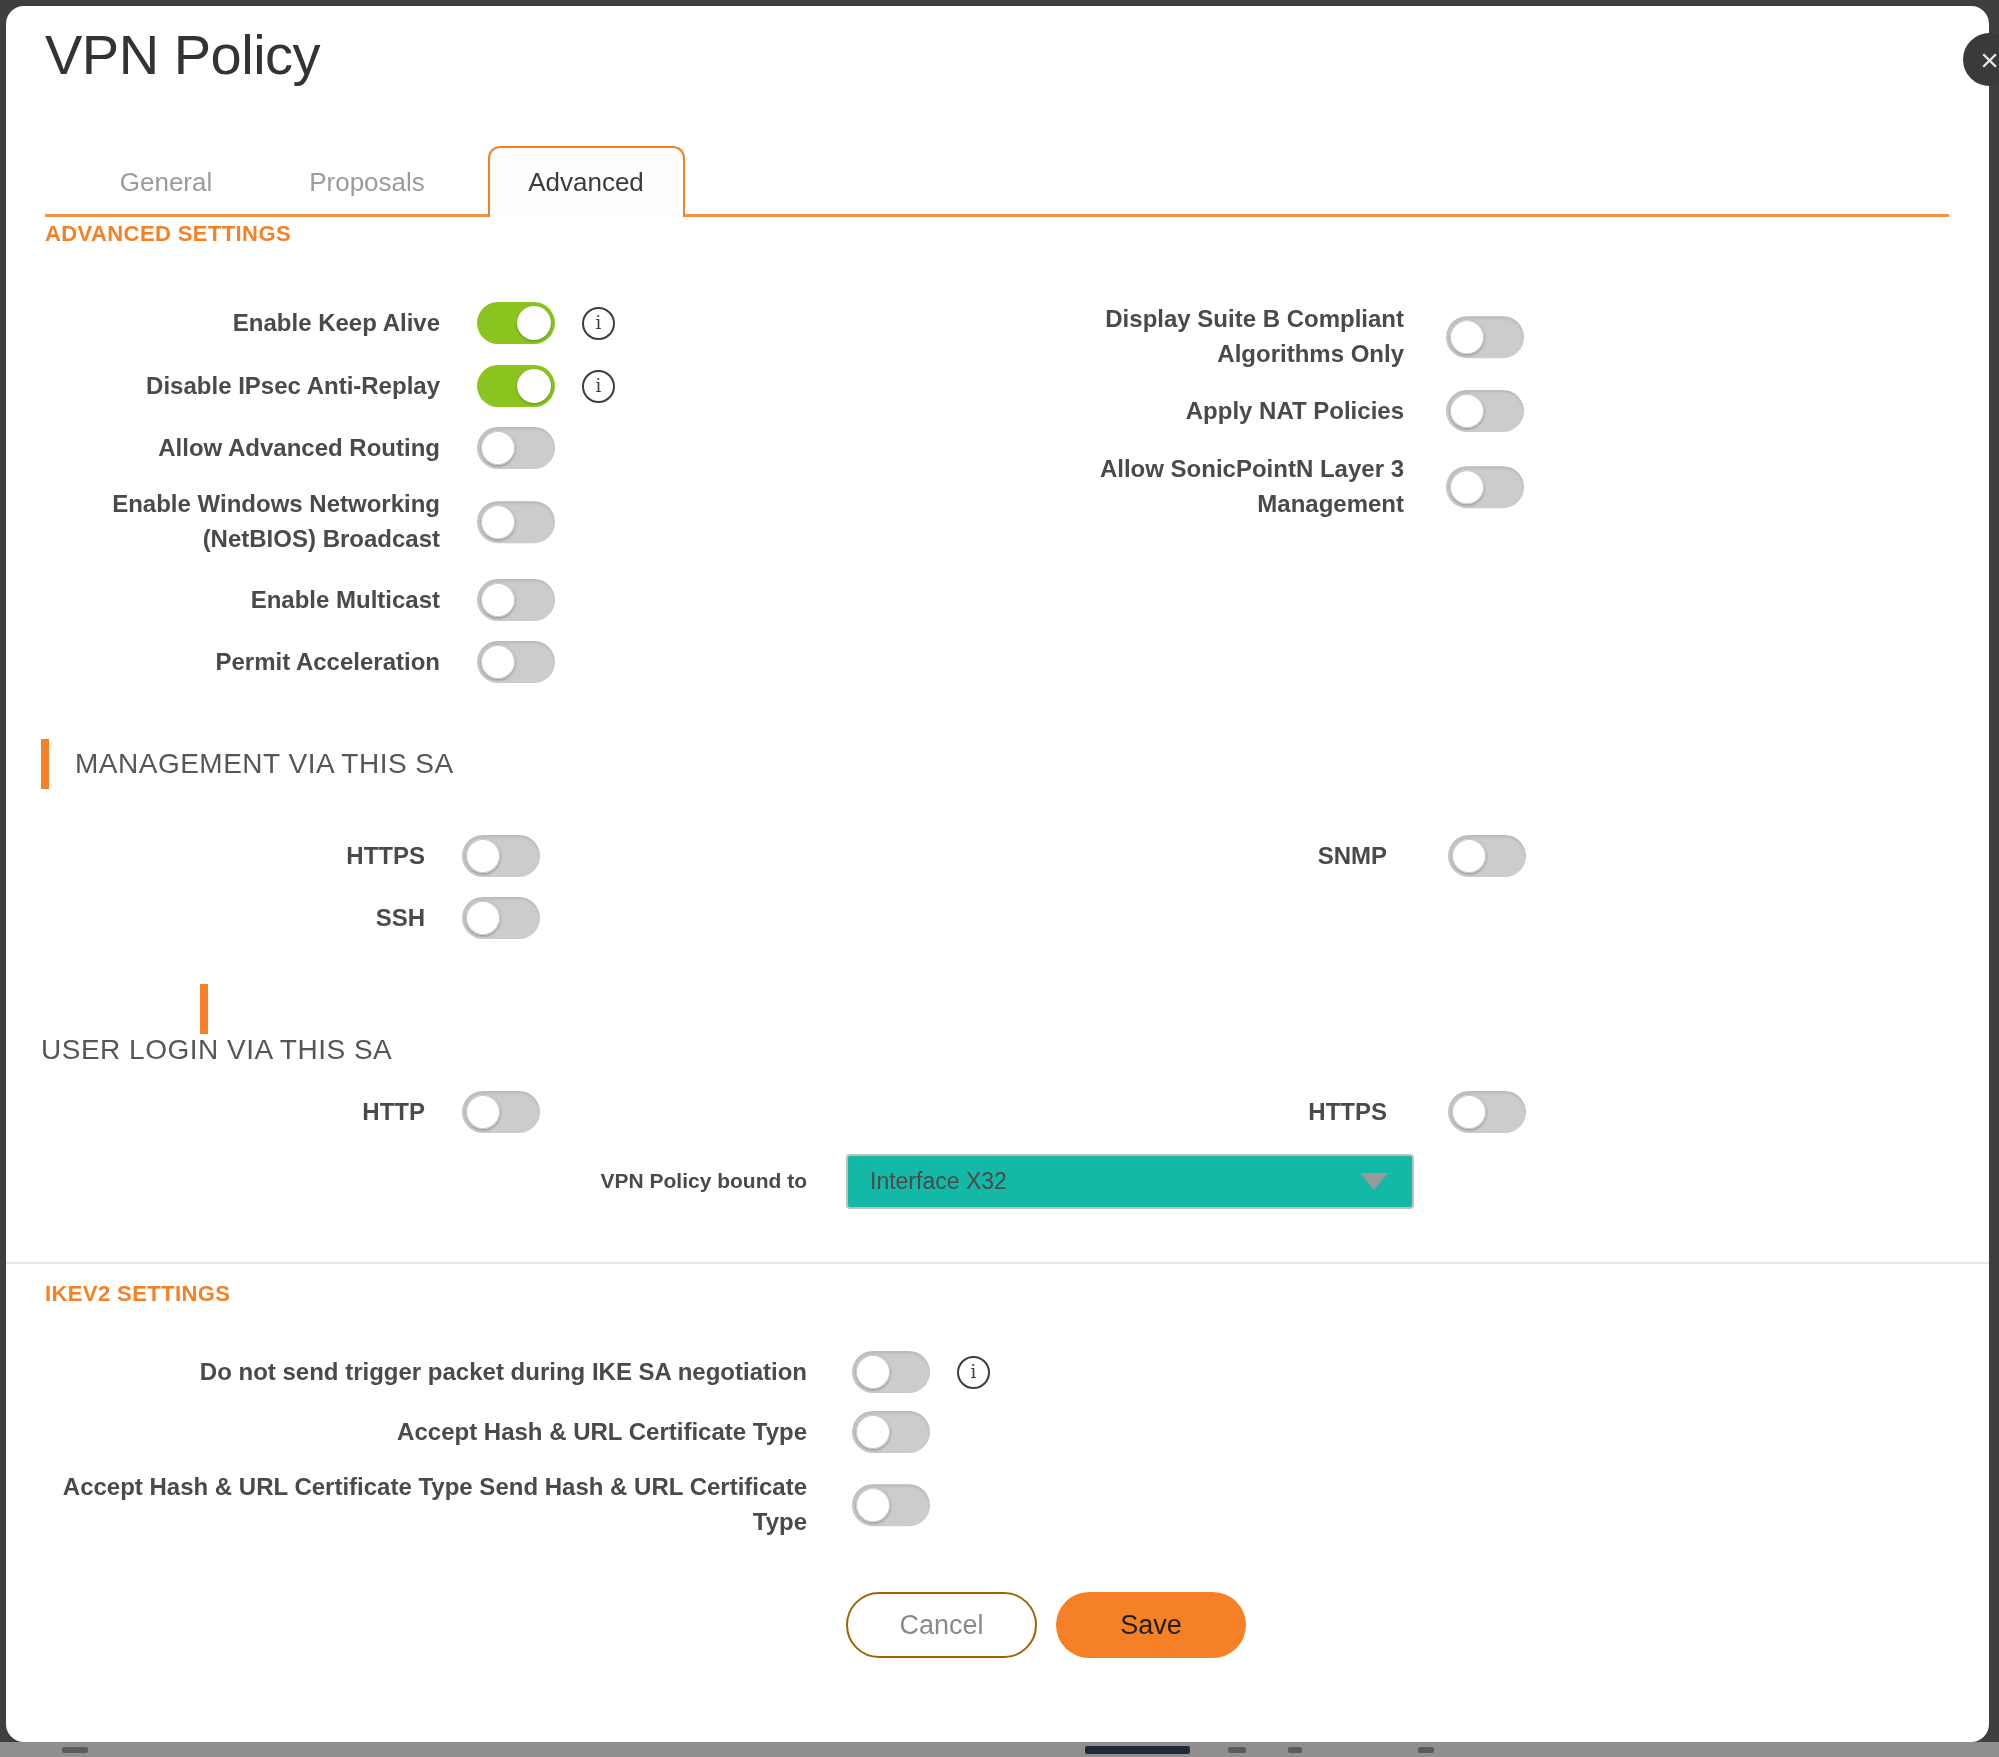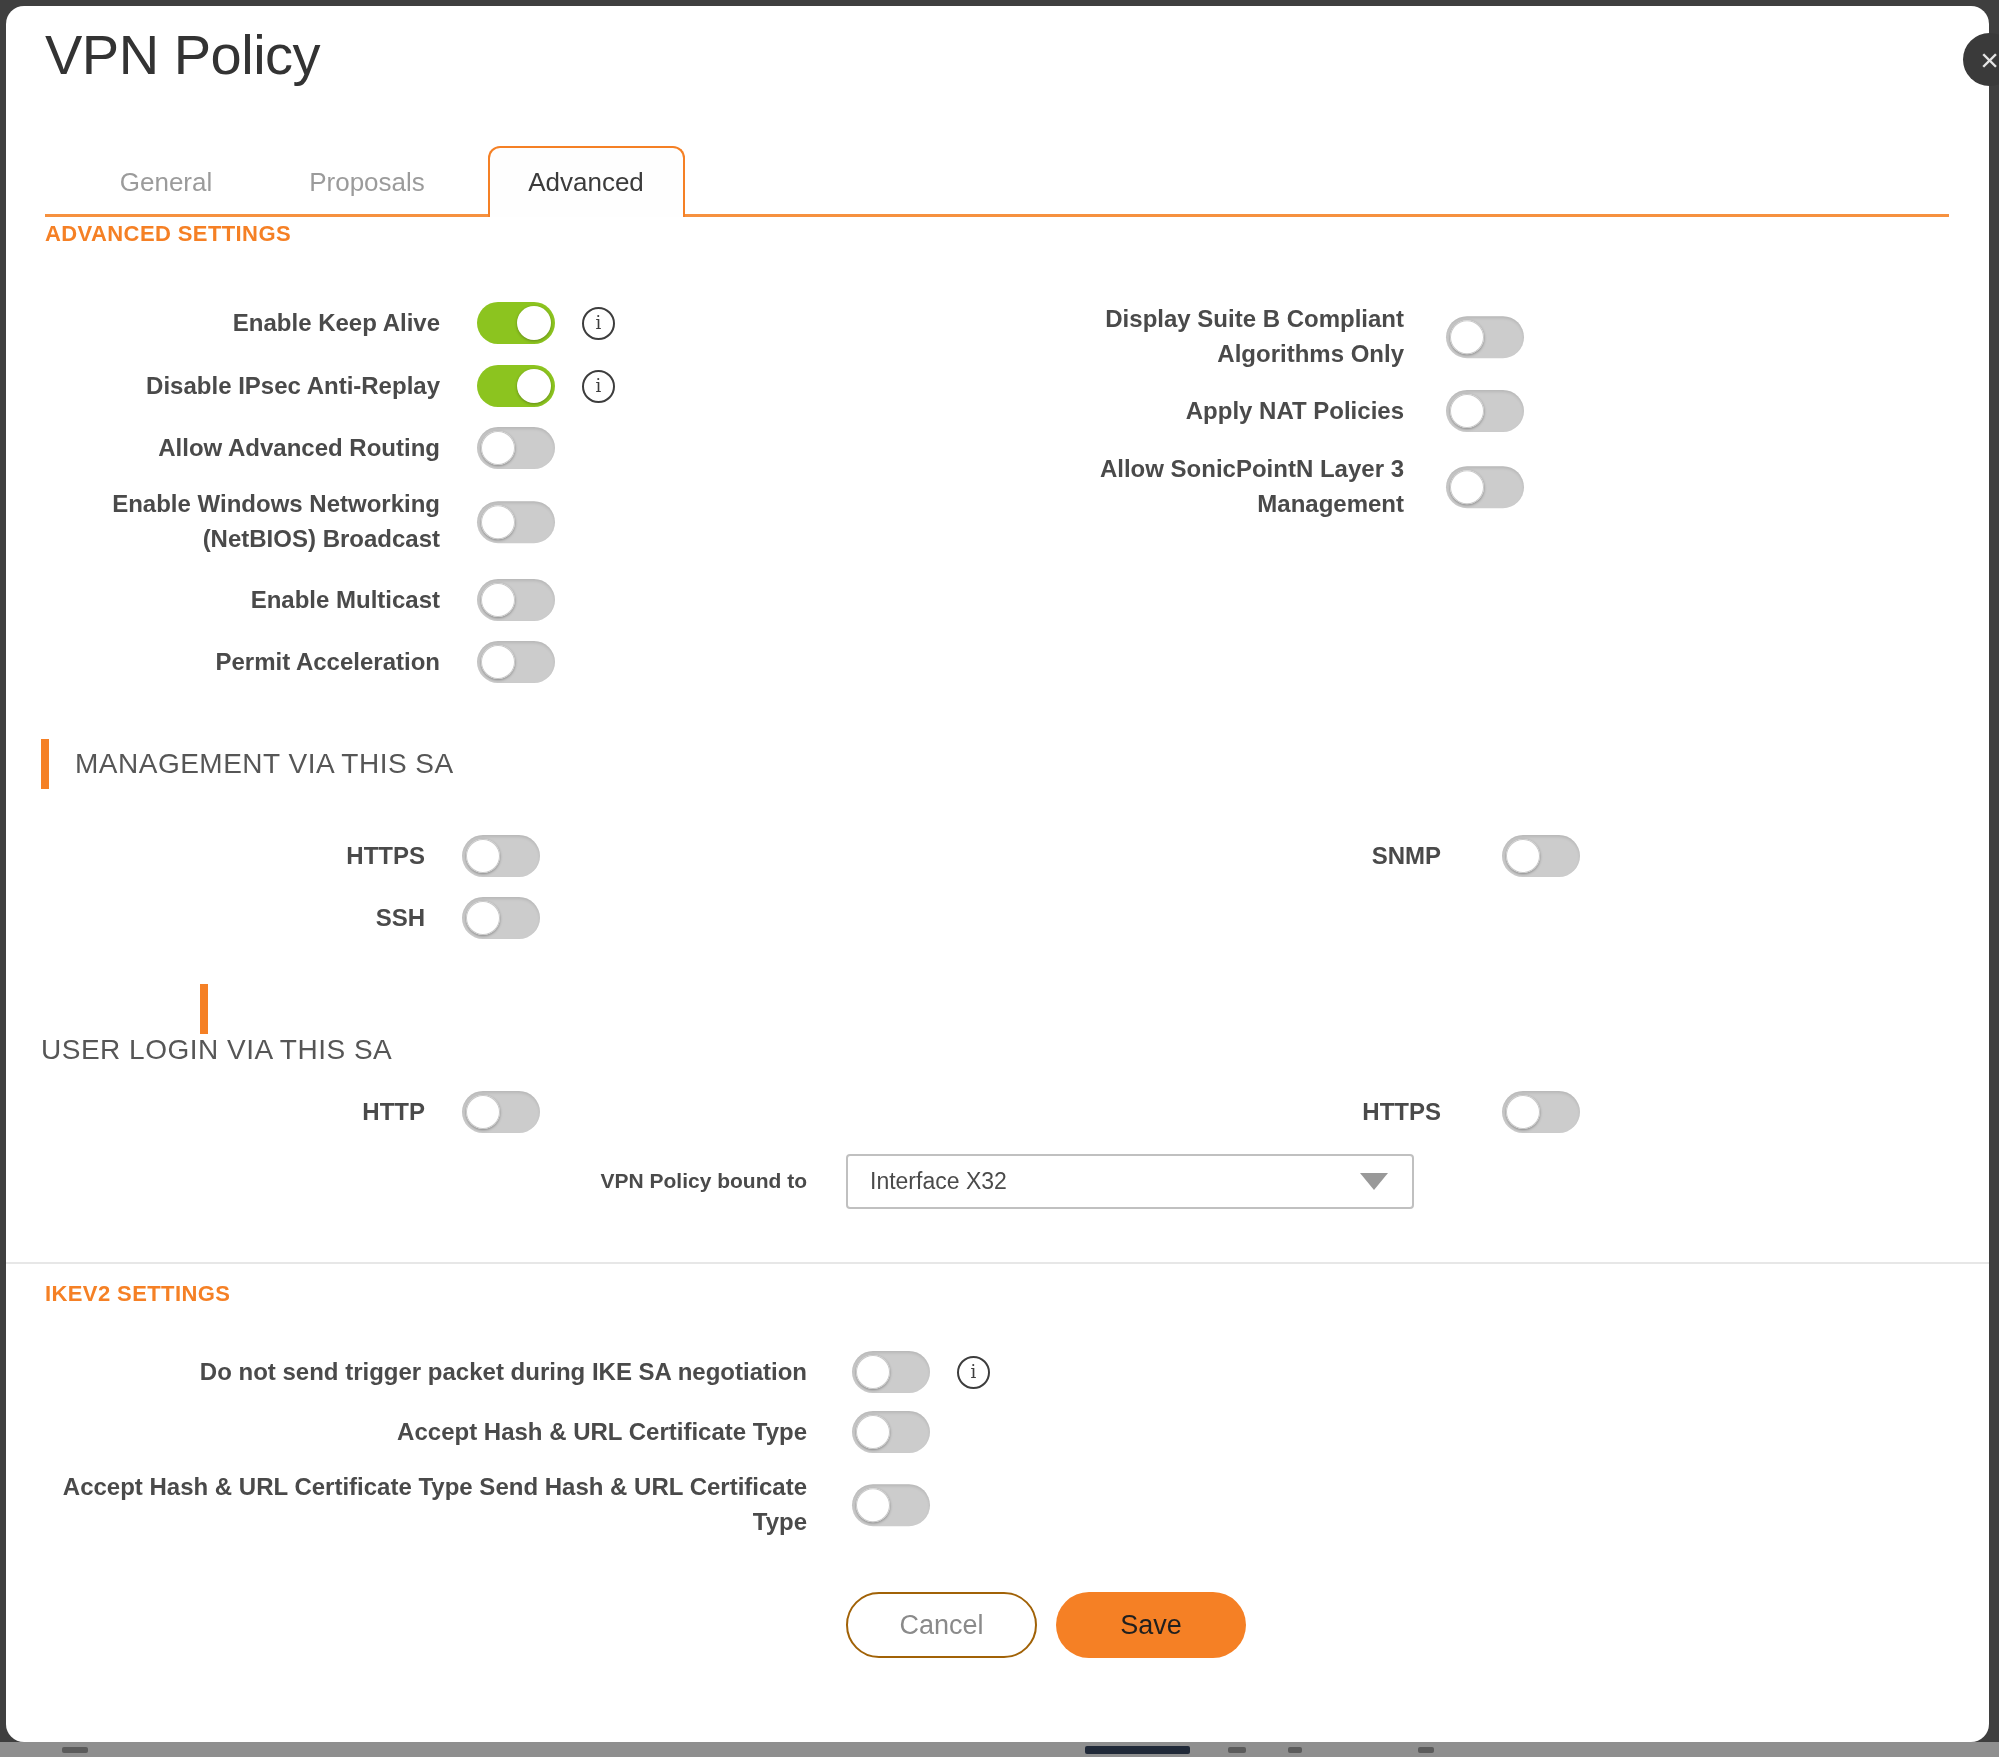--- a/index.html
+++ b/index.html
@@ -44,21 +44,21 @@
   .section-hd .bar{width:8px;height:50px;background:#f58025;margin-right:26px;flex:none;}
   .section-hd .txt{font-size:28px;color:#565656;letter-spacing:0.5px;white-space:nowrap;}
   
   .row{position:absolute;display:flex;align-items:center;transform:translateY(-50%);z-index:2;}
   .row .lbl{
     font-weight:700;font-size:24px;color:#4a4a4a;text-align:right;line-height:1.45;flex:none;
   }
   .adv-left{left:45px;}   .adv-left  .lbl{width:395px;margin-right:37px;}
   .adv-right{left:1062px;}.adv-right .lbl{width:342px;margin-right:42px;}
   .mg-left{left:45px;}    .mg-left   .lbl{width:380px;margin-right:37px;}
-  .mg-right{left:1116px;gap:21px;} .mg-right  .lbl{width:325px;margin-right:40px;}
+  .mg-right{left:1062px;gap:21px;} .mg-right  .lbl{width:325px;margin-right:40px;}
   .ike-row{left:45px;}    .ike-row   .lbl{width:762px;margin-right:45px;}
   
   .toggle{
     width:78px;height:42px;border-radius:21px;background:#cccccc;position:relative;flex:none;
     box-shadow:inset 0 2px 3px rgba(0,0,0,0.10);cursor:pointer;
   }
   .toggle .knob{
     position:absolute;top:4px;left:4px;width:34px;height:34px;border-radius:50%;background:#ffffff;
     box-shadow:0 1px 3px rgba(0,0,0,0.35), inset 0 0 0 1px #c9c9c9;
   }
@@ -70,21 +70,21 @@
     display:flex;align-items:center;justify-content:center;
     font-family:"DejaVu Serif", serif;font-size:18px;color:#3d3d3d;cursor:pointer;line-height:1;
   }
   
   .bound-lbl{
     position:absolute;left:45px;width:762px;top:1181px;transform:translateY(-50%);z-index:2;
     text-align:right;font-size:21px;font-weight:700;color:#4a4a4a;
   }
   .dropdown{
     position:absolute;left:846px;top:1154px;width:568px;height:55px;z-index:2;box-sizing:border-box;
-    background:#ffffff;border:2px solid #c0c0c0;border-radius:4px;
+    background:#14b8a6;border:2px solid #c0c0c0;border-radius:4px;
     display:flex;align-items:center;padding:0 24px 0 22px;cursor:pointer;
   }
   .dropdown .val{flex:1;font-size:23px;color:#4a4a4a;}
   .chev{width:0;height:0;border-left:14px solid transparent;border-right:14px solid transparent;
         border-top:17px solid #999999;flex:none;}
   
   .divider{position:absolute;left:6px;right:10px;top:1262px;height:2px;background:#e7e7e7;z-index:2;}
   
   .btn{
     position:absolute;top:1592px;height:66px;border-radius:33px;z-index:2;box-sizing:border-box;

